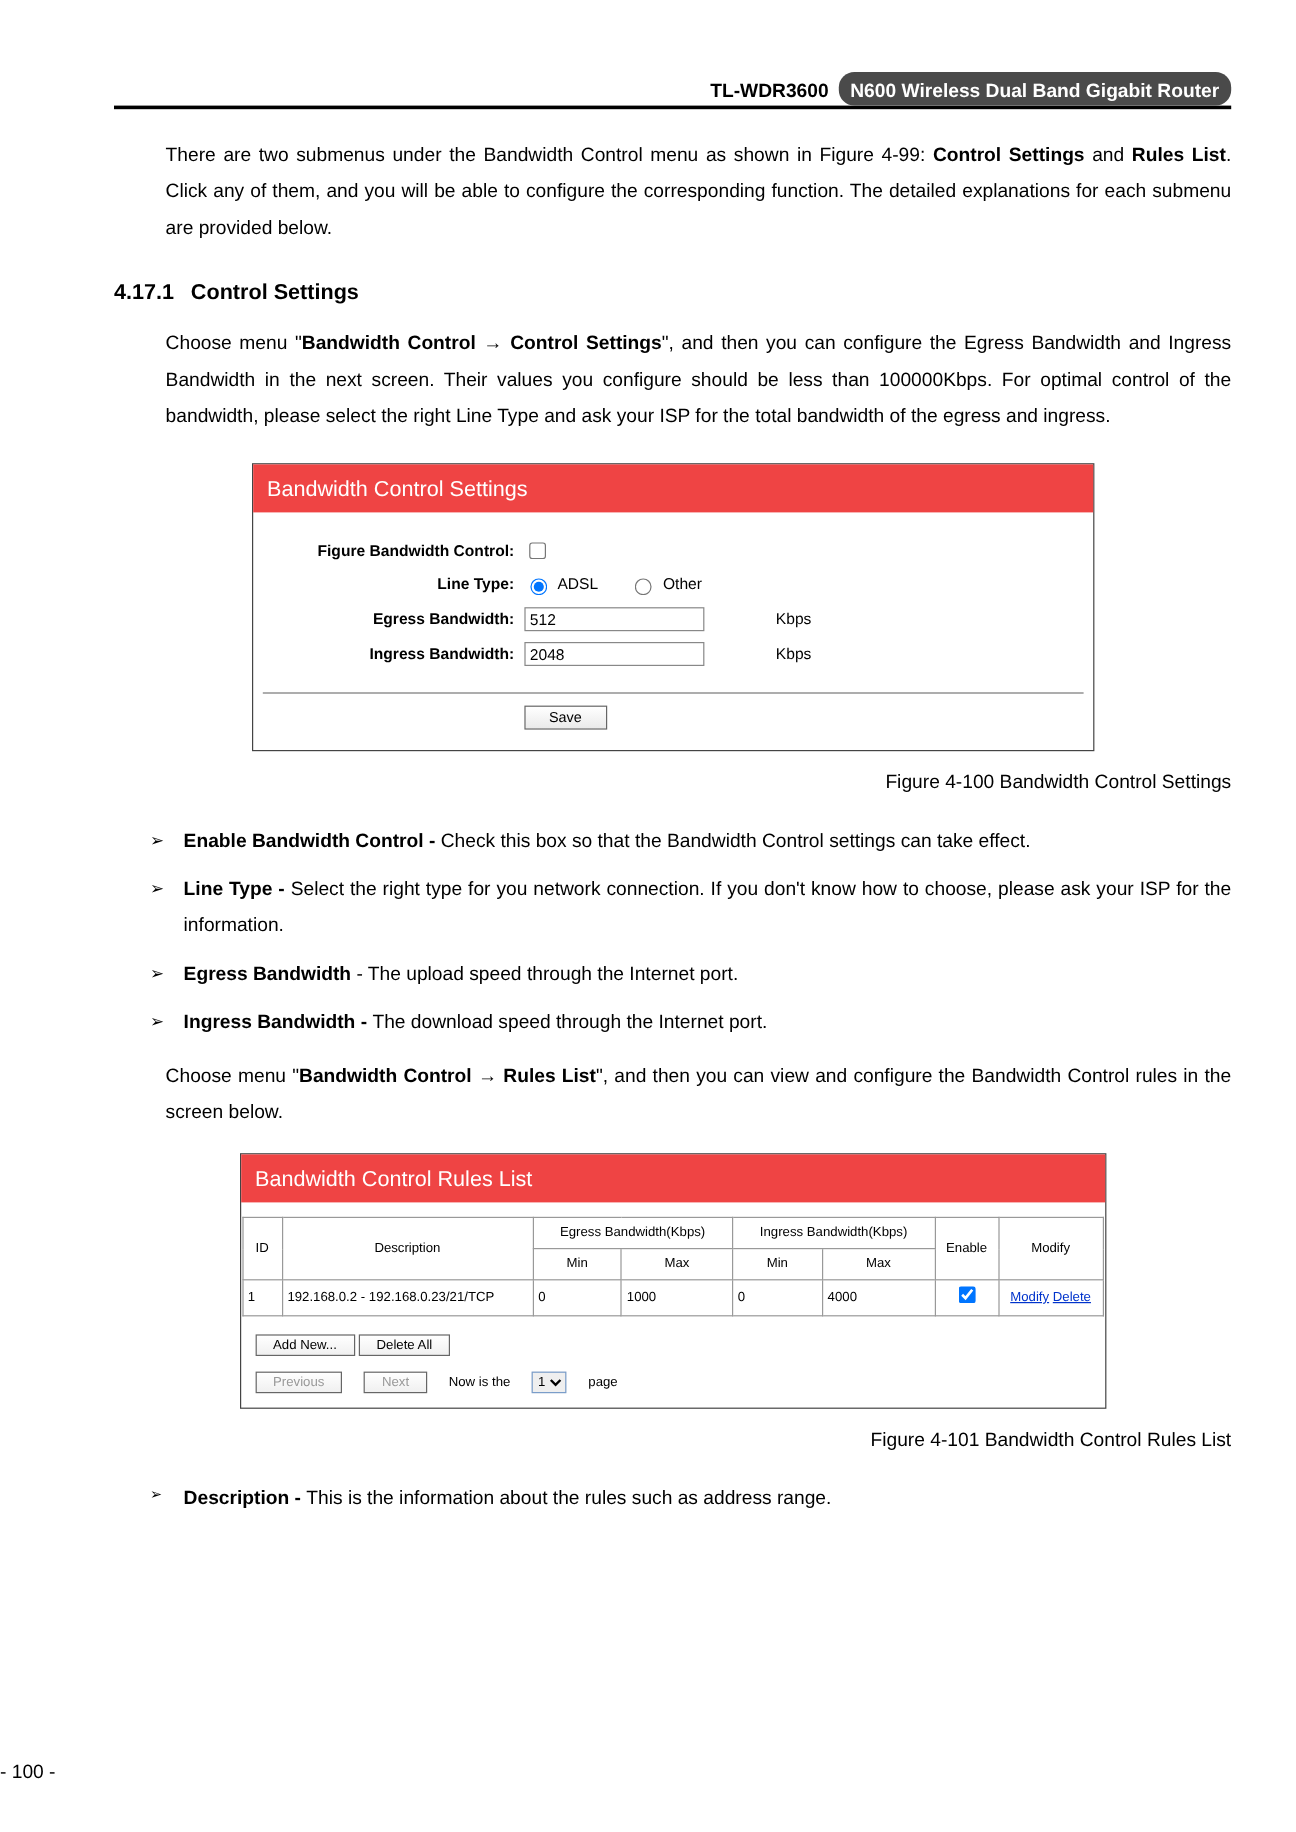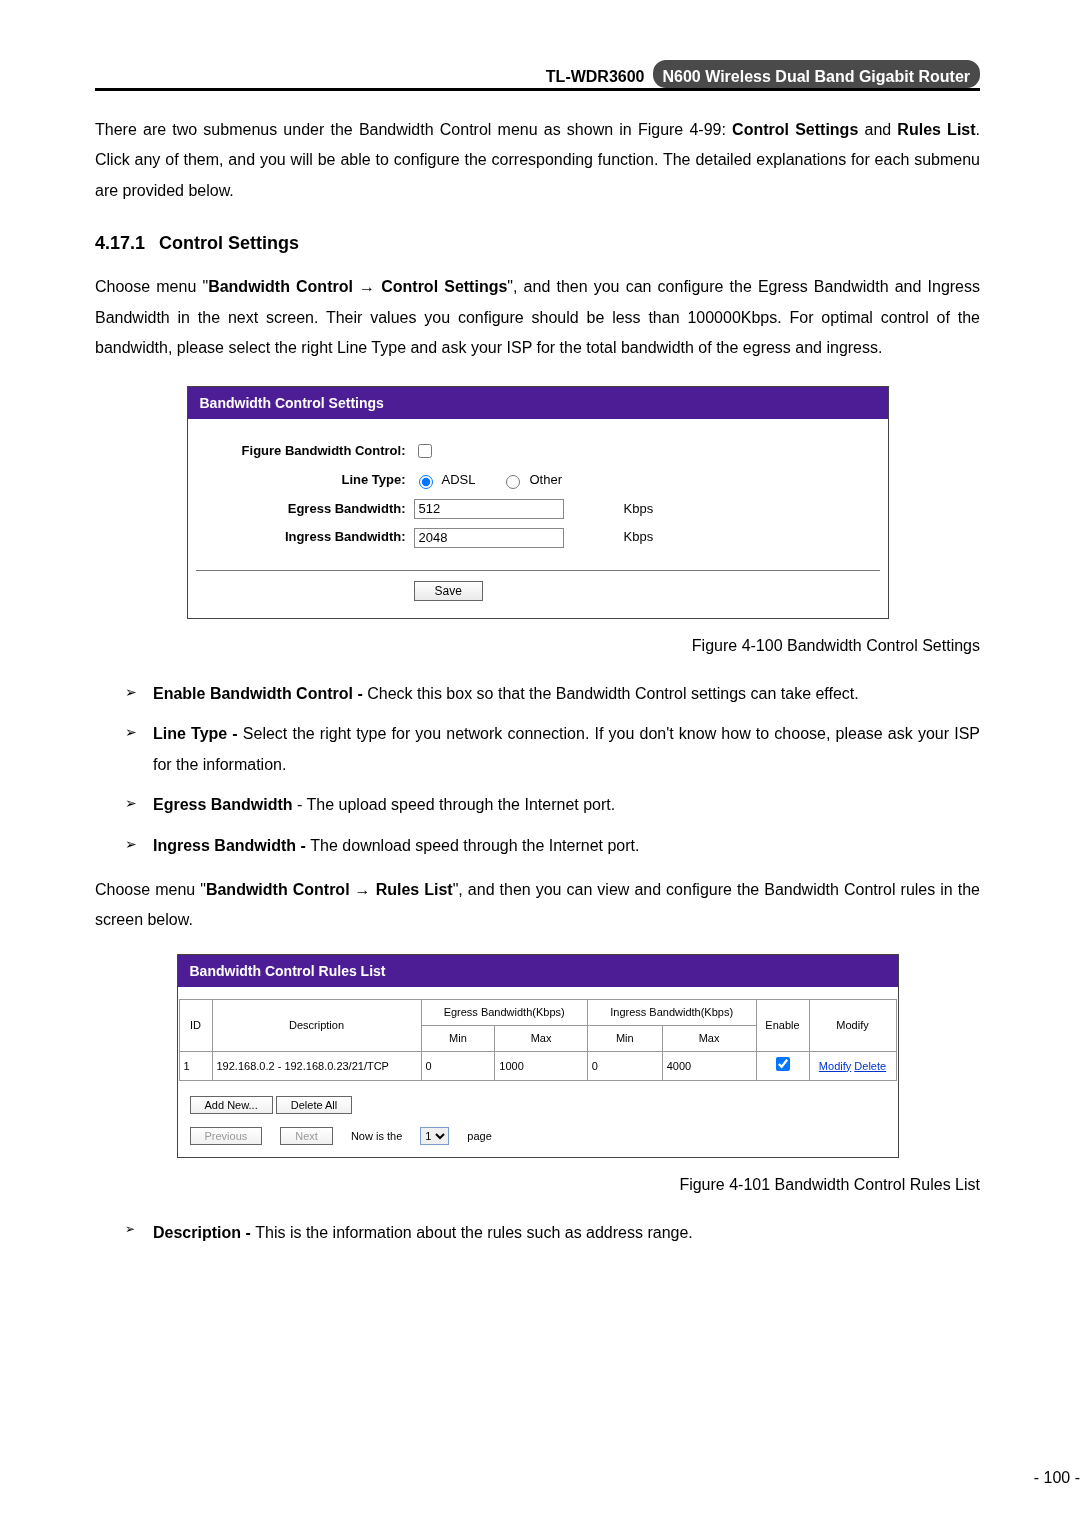--- a/index.html
+++ b/index.html
@@ -6,21 +6,21 @@
     margin: 0;
     padding: 0;
     background: #fff;
     font-family: Arial, "Helvetica Neue", Helvetica, sans-serif;
     color: #000;
     font-size: 16px;
   }
   .page {
     width: 1080px;
     min-height: 1527px;
-    padding: 60px 100px 40px 95px;
+    padding: 60px 54px 40px 95px;
     box-sizing: border-box;
     position: relative;
     line-height: 1.9;
   }
 
   
   .hdr {
     display: flex;
     justify-content: flex-end;
     align-items: stretch;
@@ -34,21 +34,21 @@
   }
   .hdr-prod {
     background: #4a4a4a;
     color: #fff;
     font-weight: bold;
     padding: 2px 10px;
     border-radius: 13px;
   }
 
   p { margin: 0 0 10px 0; }
-  .just { text-align: justify; }
+  .just { text-align: justify; margin-left: 43px; }
 
   h3.section {
     font-size: 18px;
     margin: 20px 0 12px 0;
   }
   h3.section .num { margin-right: 14px; }
 
   .fig-cap {
     text-align: right;
     margin: 12px 0 18px 0;
@@ -76,25 +76,25 @@
   ul.arrow.small > li::before { font-size: 12px; }
 
   
   .panel {
     width: 700px;
     margin: 22px auto 8px auto;
     border: 1px solid #444;
     font-size: 13px;
   }
   .panel-title {
-    background: #4c1d95;
+    background: #ef4444;
     color: #fff;
-    font-weight: bold;
+    font-weight: normal;
     padding: 3px 12px;
-    font-size: 14px;
+    font-size: 18px;
   }
   .panel-gap { height: 16px; }
   .form-row {
     display: flex;
     align-items: center;
     margin: 4px 0;
     padding-left: 18px;
   }
   .form-lbl {
     width: 200px;
@@ -167,21 +167,21 @@
   }
 
   
   [data-bind]:empty { min-height: 0; }
 
   .page-num {
     position: absolute;
     bottom: 34px;
     left: 0;
     width: 100%;
-    text-align: right;
+    text-align: left;
   }
 </style>
 </head>
 <body>
 
 <div class="page">
 
   <div class="hdr">
     <div class="hdr-model" data-bind="header.model">TL-WDR3600</div>
     <div class="hdr-prod" data-bind="header.product">N600 Wireless Dual Band Gigabit Router</div>

